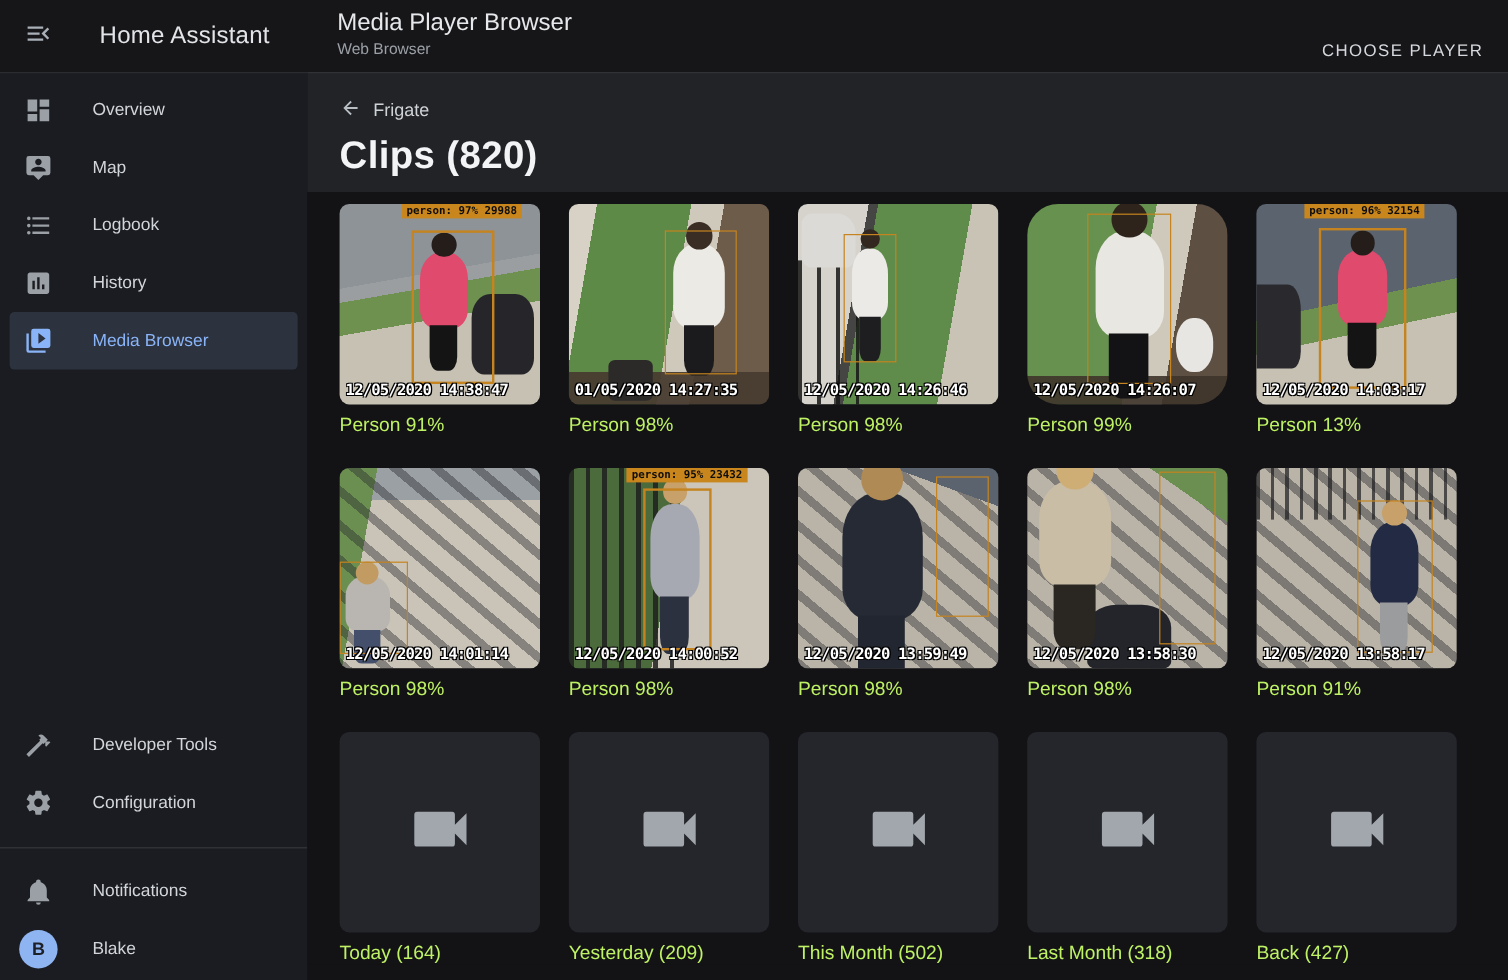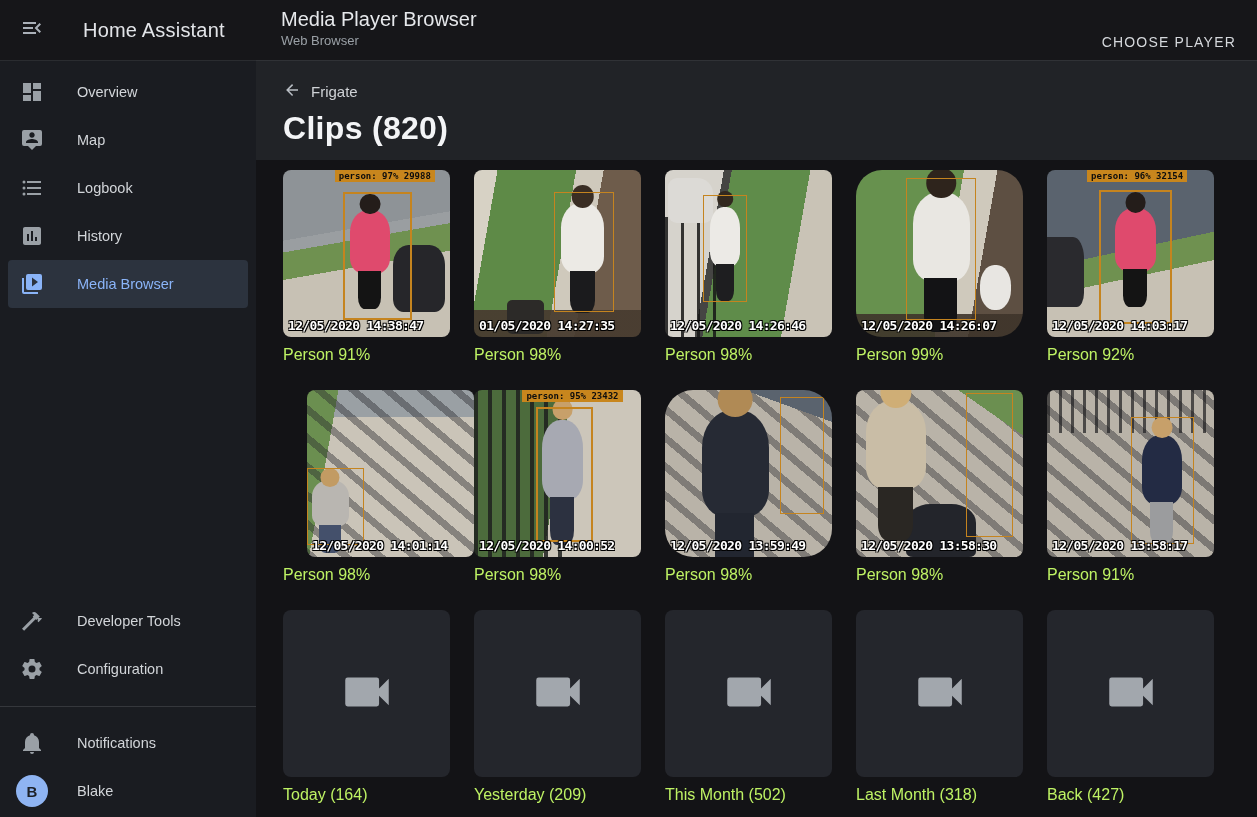--- a/index.html
+++ b/index.html
@@ -98,34 +98,34 @@
   .t3 .prop { display:block; right:7%; bottom:16%; width:19%; height:27%; background:#e8e6e2; border-radius:45%; }
 
   .t4 { background:linear-gradient(168deg,#5a636e 0 48%,#6f9150 48% 62%,#c7c1b4 62% 100%); }
   .t4 .fig { left:41%; top:23%; width:24%; height:38%; --shirt:#df4a6d; --head:#241d1a; --legs:#141414; }
   .t4 .bbox { left:31%; top:12%; width:44%; height:80%; }
   .t4 .det { left:24%; }
   .t4 .prop { display:block; left:0; top:40%; width:22%; height:42%; background:#2a2a2e; border-radius:0 30% 20% 0; }
 
   .t5 { background:repeating-linear-gradient(40deg,rgba(40,40,45,.42) 0 7px,transparent 7px 22px),
                    linear-gradient(100deg,#6b8f50 0 16%,transparent 16%),
-                   linear-gradient(180deg,#9aa0a4 0 16%,#cac4b8 16% 100%);margin-left:24px; }
+                   linear-gradient(180deg,#9aa0a4 0 16%,#cac4b8 16% 100%); }
   .t5 .fig { left:3%; top:54%; width:22%; height:28%; --shirt:#b9b6b1; --head:#c29b63; --legs:#44506b; }
   .t5 .bbox { left:0; top:47%; width:34%; height:46%; border-width:1px; }
 
   .t6 { background-image:repeating-linear-gradient(90deg,rgba(30,32,30,.85) 0 4px,transparent 4px 14px),
                          linear-gradient(100deg,#4c6b3c 0 50%,#ccc6ba 50% 100%);
         background-size:55% 100%,100% 100%; background-position:0 0,0 0; background-repeat:no-repeat; }
   .t6 .fig { left:41%; top:18%; width:24%; height:48%; --shirt:#a7a9b2; --head:#c7a06a; --legs:#2c3140; }
   .t6 .bbox { left:37%; top:10%; width:34%; height:81%; }
   .t6 .det { left:29%; }
 
   .t7 { background:linear-gradient(200deg,#5a636e 0 14%,transparent 14%),
                    repeating-linear-gradient(40deg,rgba(40,40,45,.4) 0 7px,transparent 7px 22px),
-                   linear-gradient(180deg,#b9b3a8 0 100%);border-radius:28px; }
+                   linear-gradient(180deg,#b9b3a8 0 100%); }
   .t7 .fig { left:22%; top:12%; width:40%; height:64%; --shirt:#262a34; --head:#b08a55; --legs:#222630; }
   .t7 .bbox { right:5%; top:4%; width:26%; height:70%; border-width:1px; }
 
   .t8 { background:linear-gradient(215deg,#6b8f50 0 16%,transparent 16%),
                    repeating-linear-gradient(40deg,rgba(40,40,45,.4) 0 7px,transparent 7px 22px),
                    linear-gradient(180deg,#b9b3a8 0 100%); }
   .t8 .fig { left:6%; top:6%; width:36%; height:54%; --shirt:#c9bda6; --head:#cfae76; --legs:#2a2723; }
   .t8 .bbox { right:6%; top:2%; width:28%; height:86%; border-width:1px; }
   .t8 .prop { display:block; left:30%; bottom:0; width:42%; height:32%; background:#23252b; border-radius:35% 35% 10% 10%; }
 
@@ -295,21 +295,21 @@
     </div>
 
     <div class="clip">
       <div class="thumb t4">
         <div class="prop"></div>
         <div class="fig"></div>
         <div class="bbox"></div>
         <div class="det">person: 96% 32154</div>
         <div class="ts">12/05/2020 14:03:17</div>
       </div>
-      <div class="caption">Person 92%</div>
+      <div class="caption">Person 13%</div>
     </div>
 
     <div class="clip">
       <div class="thumb t5">
         <div class="fig"></div>
         <div class="bbox"></div>
         <div class="ts">12/05/2020 14:01:14</div>
       </div>
       <div class="caption">Person 98%</div>
     </div>

